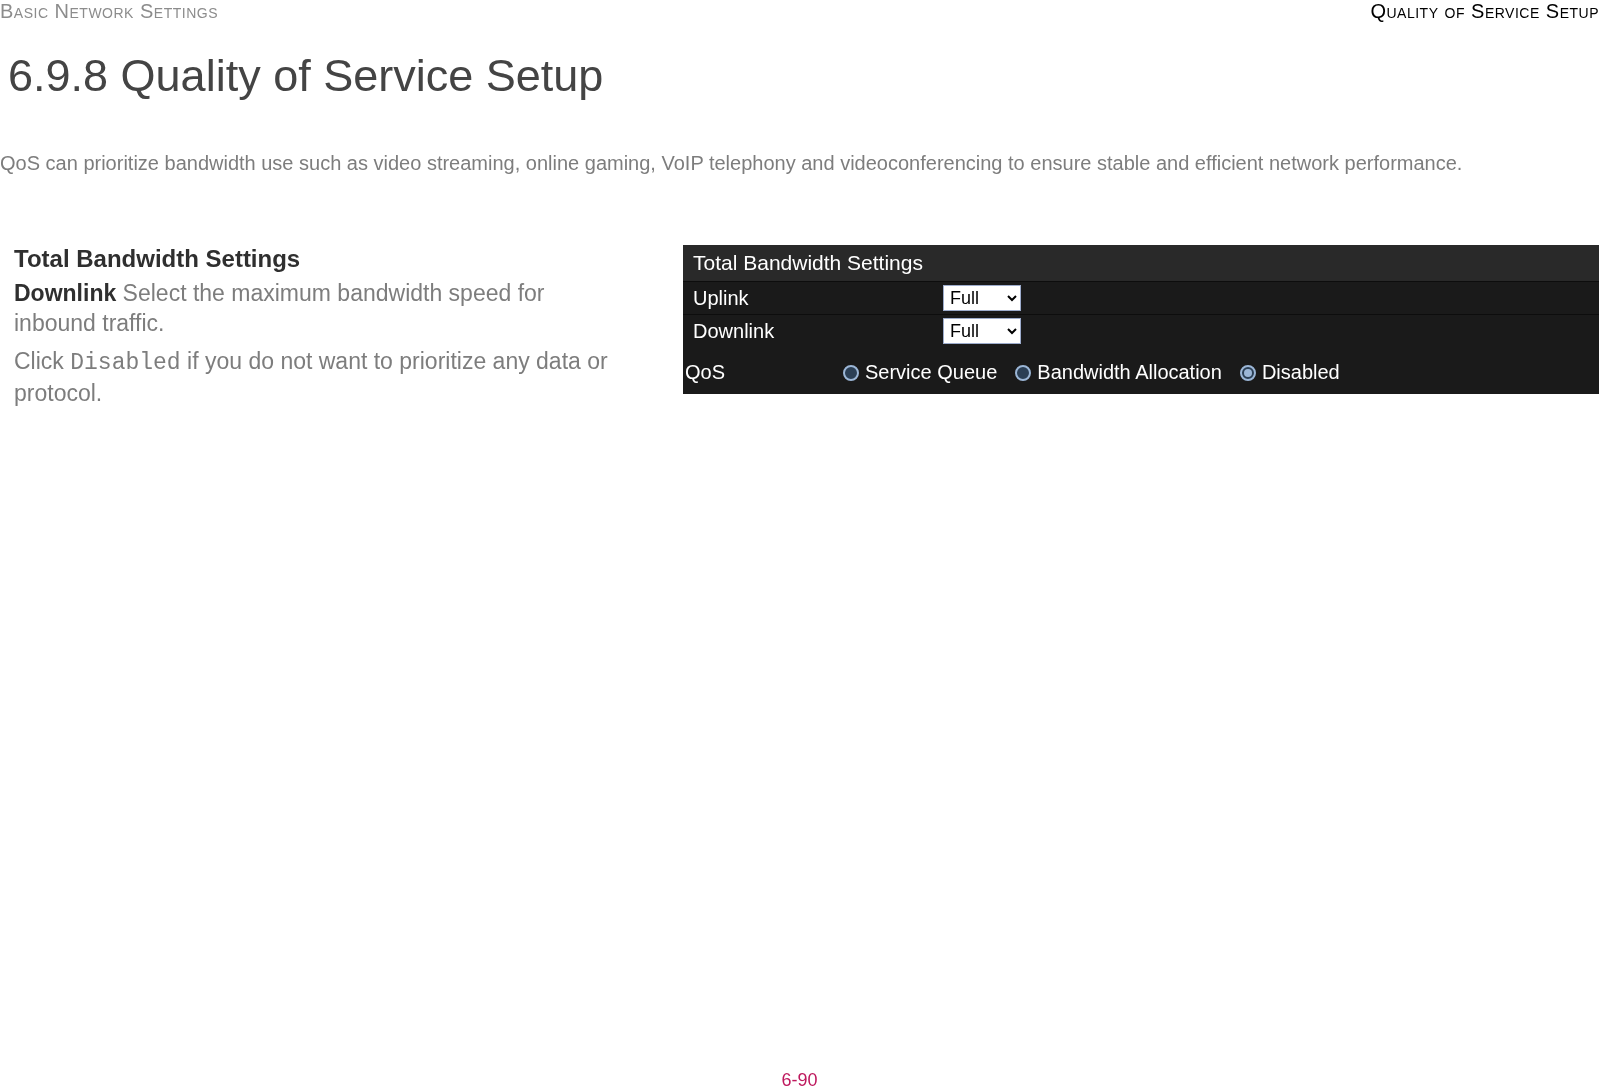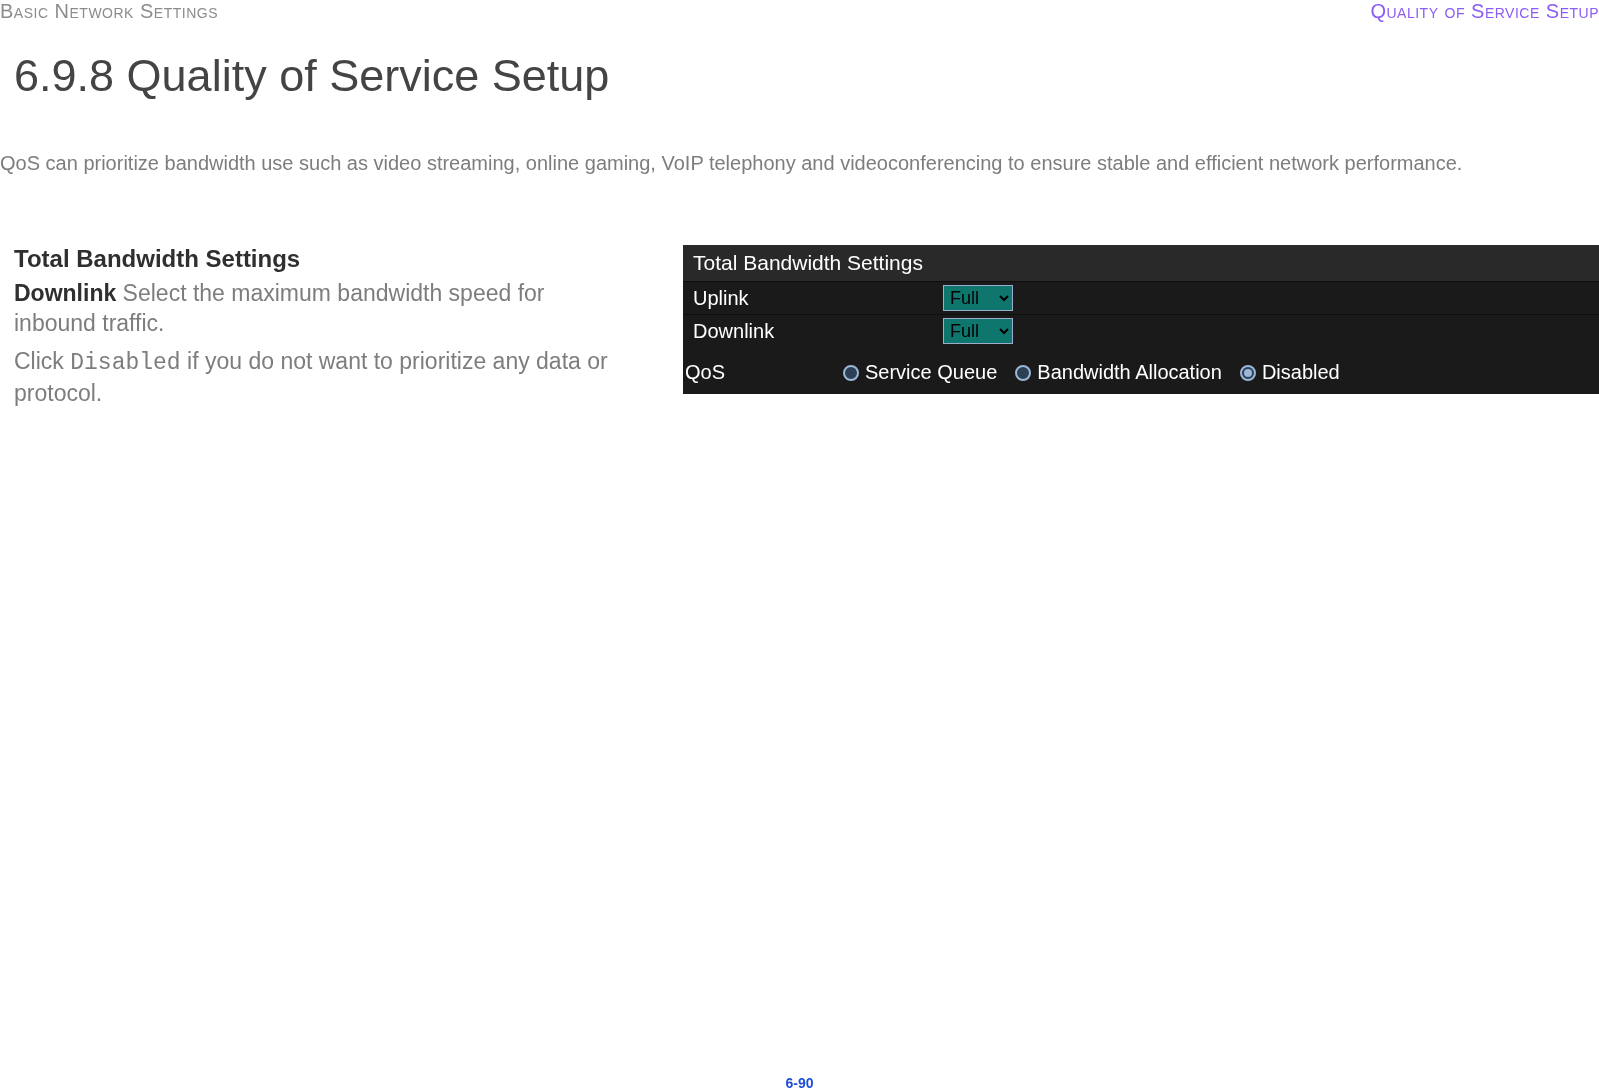--- a/index.html
+++ b/index.html
@@ -18,27 +18,27 @@
     font-size: 20px;
     color: #8c8c8c;
     letter-spacing: 0.5px;
   }
   .header-right {
     position: absolute;
     top: 0px;
     right: 0px;
     font-variant: small-caps;
     font-size: 20px;
-    color: #8b5cf6;
+    color: #000000;
     letter-spacing: 0.5px;
   }
   .title {
     position: absolute;
     top: 50px;
-    left: 14px;
+    left: 8px;
     font-family: Verdana, Arial, sans-serif;
     font-size: 45px;
     color: #444;
     font-weight: 400;
   }
   .intro {
     position: absolute;
     top: 150px;
     left: 0px;
     width: 1599px;
@@ -108,25 +108,25 @@
   .panel .row {
     display: flex;
     align-items: center;
     padding: 3px 10px;
     border-top: 1px solid #0d0d0d;
   }
   .panel .row .label {
     width: 250px;
   }
   .panel .row select {
-    background: #0f766e;
+    background: #ffffff;
     border: 1px solid #9daccc;
     font-size: 18px;
     padding: 1px 2px;
-    width: 70px;
+    width: 78px;
   }
   .panel .qos-row {
     display: flex;
     align-items: center;
     padding: 14px 10px 10px 2px;
   }
   .panel .qos-row .label {
     width: 158px;
   }
   .panel .qos-row .radio-group {
@@ -154,23 +154,22 @@
     top: 2px; left: 2px;
     width: 8px; height: 8px;
     border-radius: 50%;
     background: #9bb6d6;
   }
   .footer {
     position: absolute;
     bottom: 0px;
     width: 1599px;
     text-align: center;
-    font-size: 14px;
-    color: #1d4ed8;
-    font-weight: bold;
+    font-size: 18px;
+    color: #be185d;
   }
 </style>
 </head>
 <body>
 
 <div class="header-left">Basic Network Settings</div>
 <div class="header-right">Quality of Service Setup</div>
 
 <div class="title">6.9.8 Quality of Service Setup</div>
 

